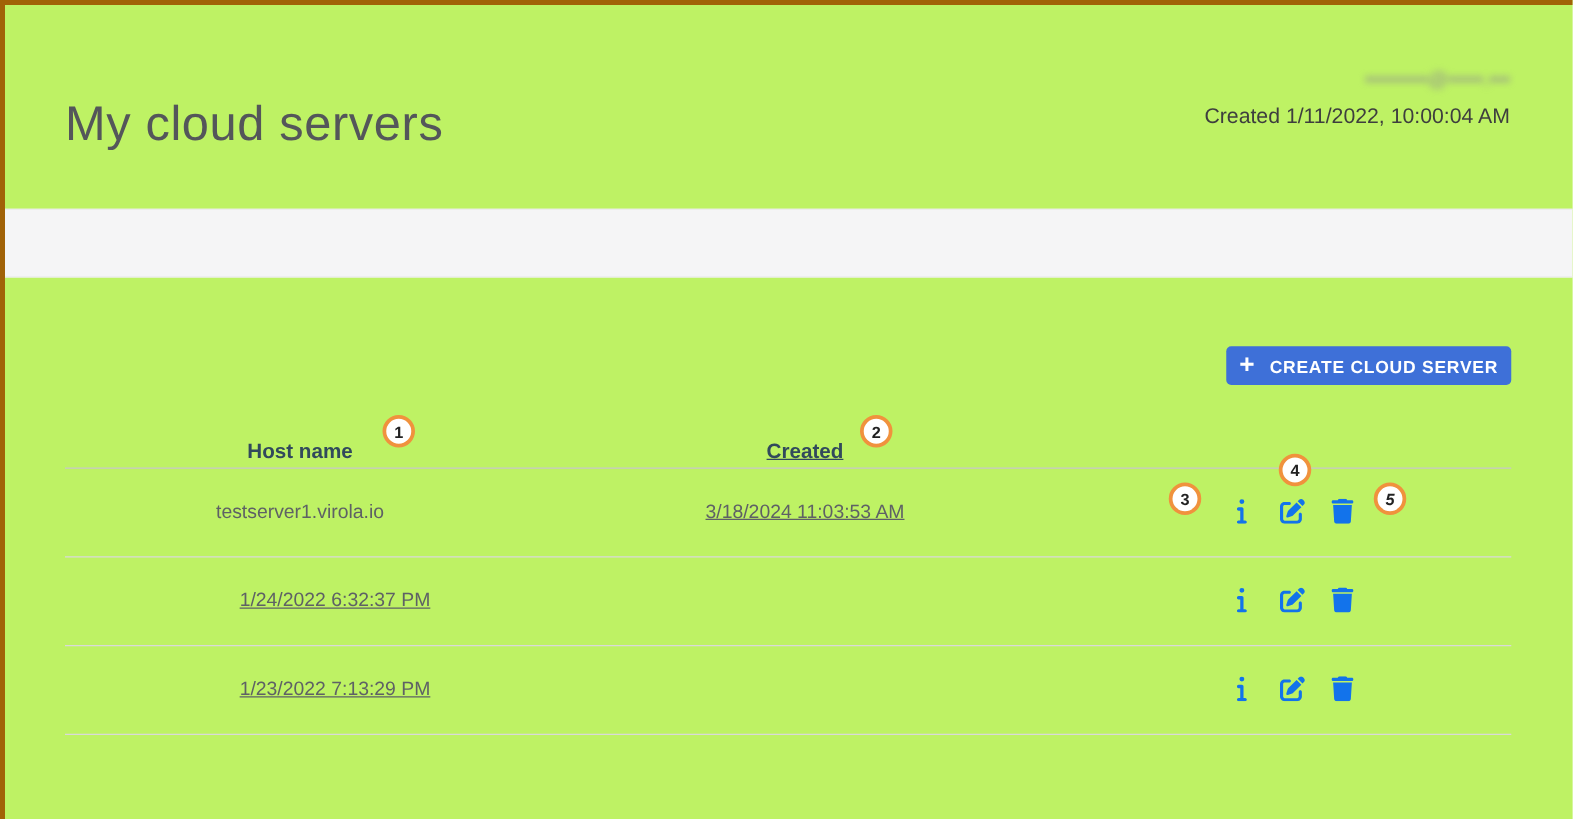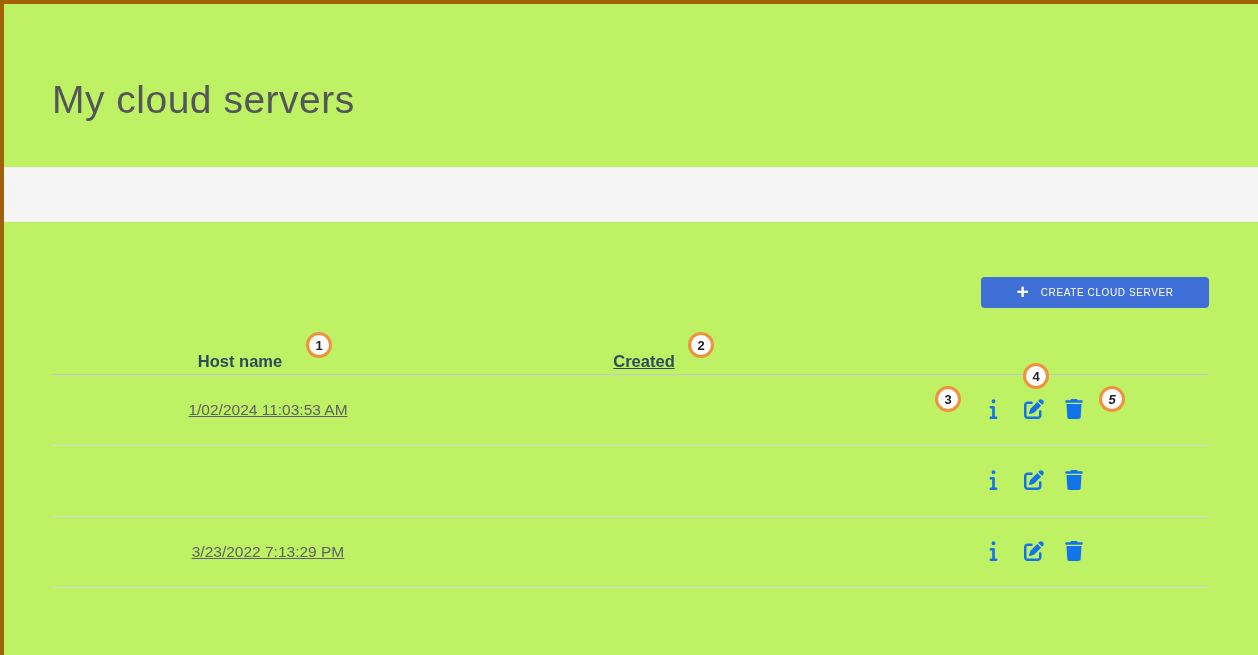--- a/index.html
+++ b/index.html
@@ -72,22 +72,22 @@
     gap: 12px;
     cursor: pointer;
   }
   .create-btn .plus {
     font-size: 21px;
     font-weight: 700;
     line-height: 1;
     margin-top: -2px;
   }
   .create-btn .btn-label {
-    font-size: 10px;
-    font-weight: 400;
+    font-size: 14px;
+    font-weight: 700;
     letter-spacing: 0.6px;
   }
   
   .table {
     position: absolute;
     left: 48px;
     top: 317px;
     width: 1157px;
   }
   .thead {
@@ -163,37 +163,42 @@
   .marker-4 { left: 1019px; top: 359px; }
   .marker-5 { left: 1095px; top: 382px; font-style: italic; }
 </style>
 </head>
 <body>
 
 <div class="page">
 
   <h1 class="page-title">My cloud servers</h1>
 
+  <div class="account">
+    <div class="account-email">•••••••••@•••••.•••</div>
+    <div class="account-created">Created 1/11/2022, 10:00:04 AM</div>
+  </div>
 
   <div class="band"></div>
 
   <button class="create-btn">
     <span class="plus">+</span>
     <span class="btn-label">CREATE CLOUD SERVER</span>
   </button>
 
   <div class="table">
 
     <div class="thead">
       <div class="col-host">Host name</div>
       <div class="col-created">Created</div>
     </div>
 
     <div class="trow row-actions">
-      <div class="col-created">1/02/2024 11:03:53 AM</div>
+      <div class="col-host">testserver1.virola.io</div>
+      <div class="col-created">3/18/2024 11:03:53 AM</div>
       <button class="icon-btn info-btn">
         <span>
           <svg width="9" height="21" viewBox="0 0 192 512">
               <path d="M48 80a48 48 0 1 1 96 0A48 48 0 1 1 48 80zM0 224c0-17.7 14.3-32 32-32H96c17.7 0 32 14.3 32 32V448h32c17.7 0 32 14.3 32 32s-14.3 32-32 32H32c-17.7 0-32-14.3-32-32s14.3-32 32-32H64V256H32c-17.7 0-32-14.3-32-32z"></path>
             </svg>
         </span>
       </button>
       <button class="icon-btn edit-btn">
         <span>
           <svg width="20" height="20" viewBox="0 0 512 512">
@@ -204,20 +209,21 @@
       <button class="icon-btn delete-btn">
         <span>
           <svg width="18" height="20" viewBox="0 0 448 512">
               <path d="M135.2 17.7L128 32H32C14.3 32 0 46.3 0 64S14.3 96 32 96H416c17.7 0 32-14.3 32-32s-14.3-32-32-32H320l-7.2-14.3C307.4 6.8 296.3 0 284.2 0H163.8c-12.1 0-23.2 6.8-28.6 17.7zM416 128H32L53.2 467c1.6 25.3 22.6 45 47.9 45H346.9c25.3 0 46.3-19.7 47.9-45L416 128z"></path>
             </svg>
         </span>
       </button>
     </div>
 
     <div class="trow row-actions">
+      <div class="col-created">1/24/2022 6:32:37 PM</div>
       <button class="icon-btn info-btn">
         <span>
           <svg width="9" height="21" viewBox="0 0 192 512">
               <path d="M48 80a48 48 0 1 1 96 0A48 48 0 1 1 48 80zM0 224c0-17.7 14.3-32 32-32H96c17.7 0 32 14.3 32 32V448h32c17.7 0 32 14.3 32 32s-14.3 32-32 32H32c-17.7 0-32-14.3-32-32s14.3-32 32-32H64V256H32c-17.7 0-32-14.3-32-32z"></path>
             </svg>
         </span>
       </button>
       <button class="icon-btn edit-btn">
         <span>
           <svg width="20" height="20" viewBox="0 0 512 512">
@@ -228,21 +234,21 @@
       <button class="icon-btn delete-btn">
         <span>
           <svg width="18" height="20" viewBox="0 0 448 512">
               <path d="M135.2 17.7L128 32H32C14.3 32 0 46.3 0 64S14.3 96 32 96H416c17.7 0 32-14.3 32-32s-14.3-32-32-32H320l-7.2-14.3C307.4 6.8 296.3 0 284.2 0H163.8c-12.1 0-23.2 6.8-28.6 17.7zM416 128H32L53.2 467c1.6 25.3 22.6 45 47.9 45H346.9c25.3 0 46.3-19.7 47.9-45L416 128z"></path>
             </svg>
         </span>
       </button>
     </div>
 
     <div class="trow row-actions">
-      <div class="col-created">3/23/2022 7:13:29 PM</div>
+      <div class="col-created">1/23/2022 7:13:29 PM</div>
       <button class="icon-btn info-btn">
         <span>
           <svg width="9" height="21" viewBox="0 0 192 512">
               <path d="M48 80a48 48 0 1 1 96 0A48 48 0 1 1 48 80zM0 224c0-17.7 14.3-32 32-32H96c17.7 0 32 14.3 32 32V448h32c17.7 0 32 14.3 32 32s-14.3 32-32 32H32c-17.7 0-32-14.3-32-32s14.3-32 32-32H64V256H32c-17.7 0-32-14.3-32-32z"></path>
             </svg>
         </span>
       </button>
       <button class="icon-btn edit-btn">
         <span>
           <svg width="20" height="20" viewBox="0 0 512 512">

